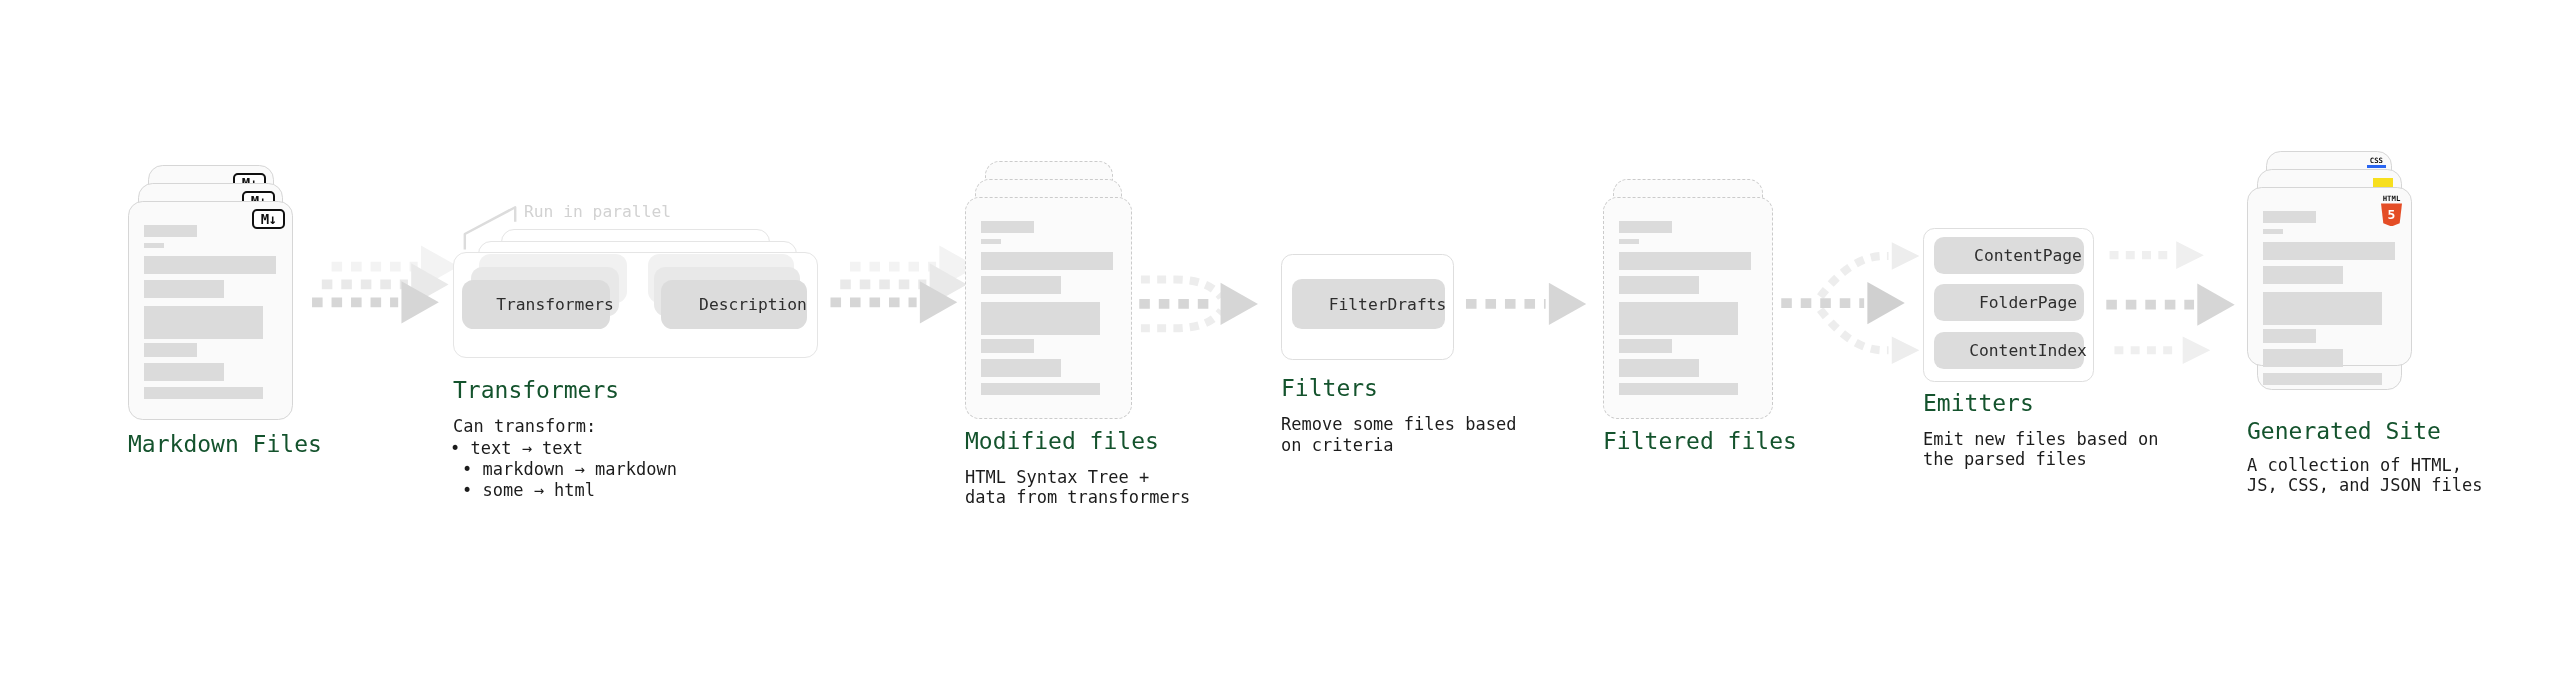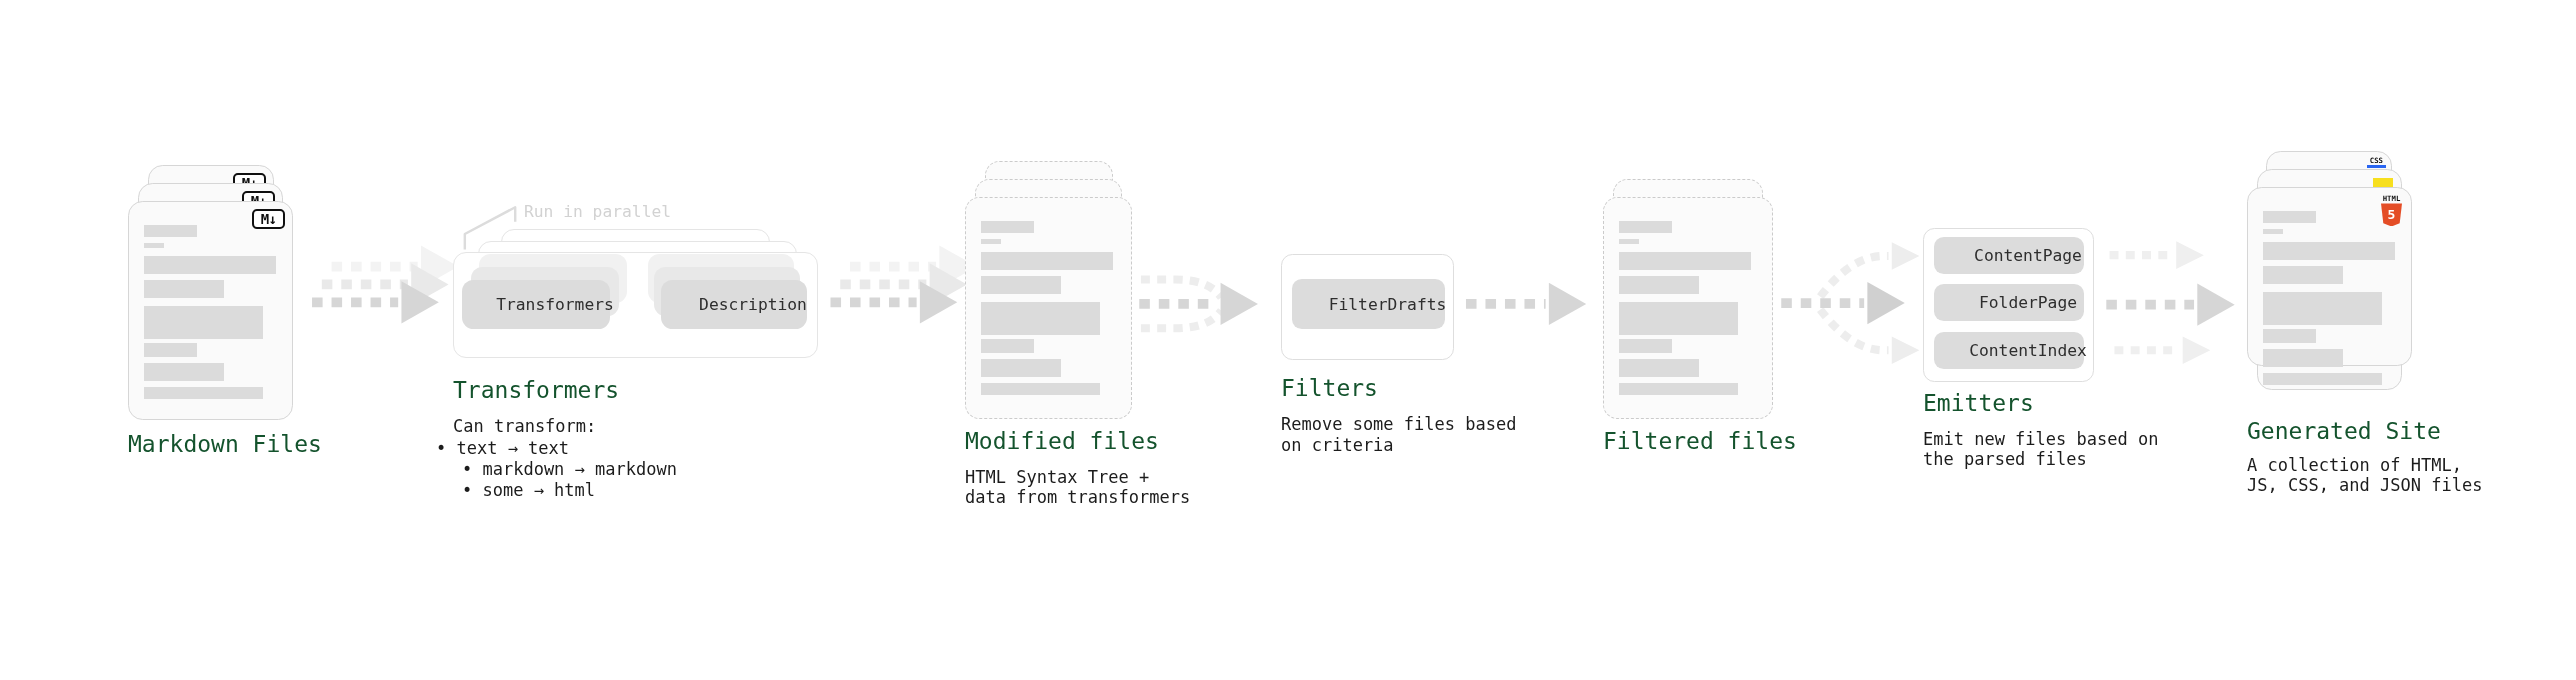--- a/index.html
+++ b/index.html
@@ -163,21 +163,21 @@
     <div class="tbox" style="left:478px;top:241px;width:319px;height:104px;"></div>
     <div class="tbox" style="left:453px;top:252px;width:365px;height:106px;"></div>
     <div class="pill ghost2" style="left:479px;top:254px;width:148px;height:49px;"></div>
     <div class="pill ghost1" style="left:471px;top:267px;width:148px;height:49px;"></div>
     <div class="pill ghost2" style="left:648px;top:254px;width:146px;height:49px;"></div>
     <div class="pill ghost1" style="left:654px;top:267px;width:146px;height:49px;"></div>
     <div class="pill" style="left:462px;top:280px;width:148px;height:49px;">Transformers</div>
     <div class="pill" style="left:661px;top:280px;width:146px;height:49px;">Description</div>
     <div class="stage-label" style="left:453px;top:378px;">Transformers</div>
     <div class="stage-desc" style="left:453px;top:417px;">Can transform:</div>
-    <div class="stage-desc" style="left:436px;top:439px;">• text → text</div>
+    <div class="stage-desc" style="left:450px;top:439px;">• text → text</div>
     <div class="stage-desc" style="left:462px;top:460px;">• markdown → markdown</div>
     <div class="stage-desc" style="left:462px;top:481px;">• some → html</div>
   </div>
 
   
   <div class="stage">
     <div class="filecard dashed" style="left:985px;top:161px;width:128px;height:222px;"></div>
     <div class="filecard dashed" style="left:975px;top:179px;width:147px;height:222px;"></div>
     <div class="filecard dashed" style="left:965px;top:197px;width:167px;height:222px;">
       <div class="bar bar1"></div>

